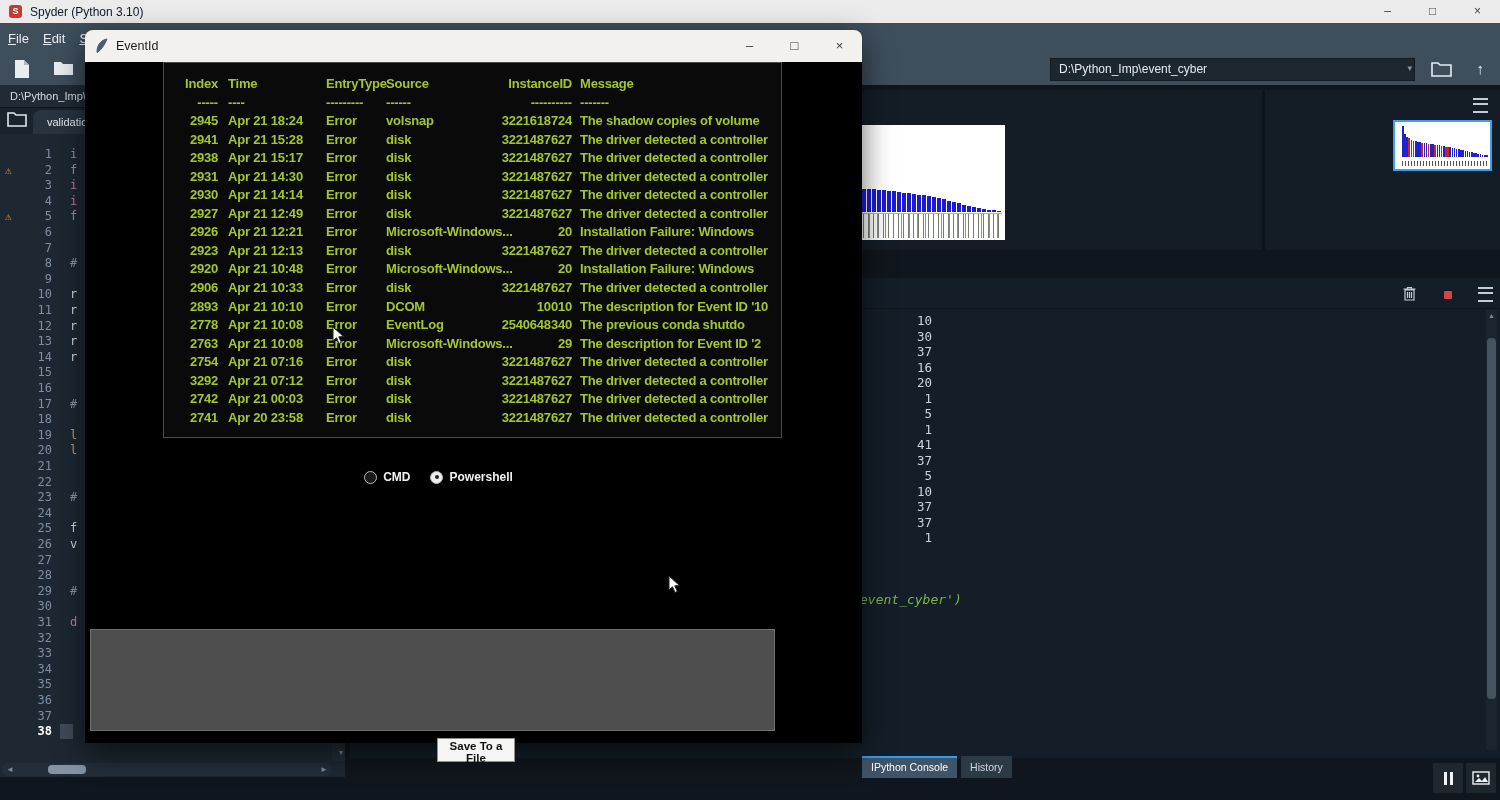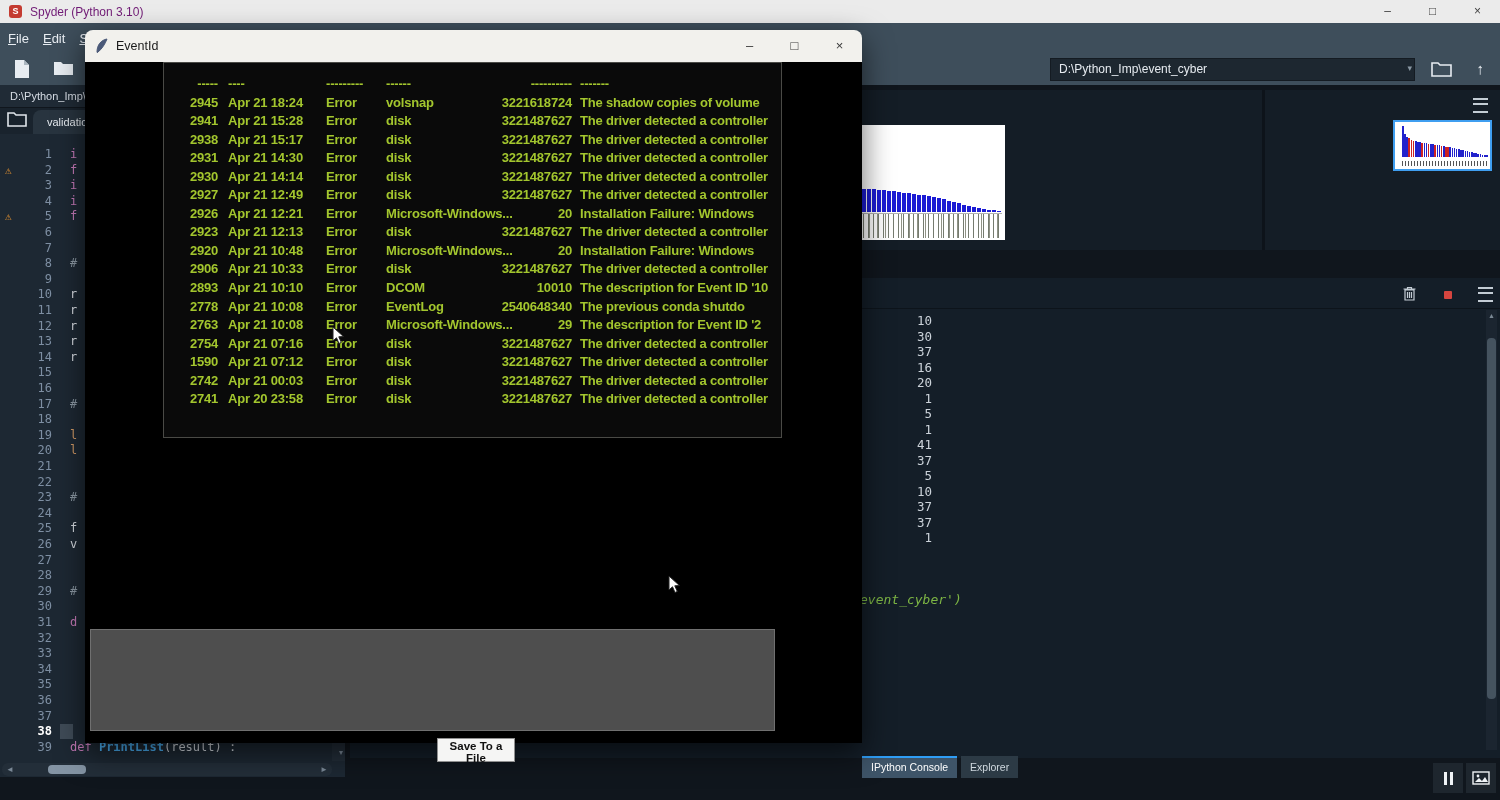--- a/index.html
+++ b/index.html
@@ -4,21 +4,21 @@
 <style>
   html,body{margin:0;padding:0;background:#000;}
   #canvas{position:relative;width:1500px;height:800px;overflow:hidden;
     background:#10161d;font-family:"Liberation Sans",sans-serif;
     -webkit-font-smoothing:antialiased;}
   
   .os-titlebar{position:absolute;top:0;left:0;right:0;height:23px;background:#ebebeb;
     display:flex;align-items:center;z-index:5;}
   .spyder-logo{width:13px;height:13px;margin-left:9px;background:#c43b31;border-radius:3px;
     color:#fff;font-size:9px;font-weight:bold;line-height:13px;text-align:center;}
-  .os-title{margin-left:8px;font-size:12px;color:#701a75;}
+  .os-title{margin-left:8px;font-size:12px;color:#0f172a;}
   .os-controls{margin-left:auto;display:flex;height:100%;}
   .os-ctl{width:45px;text-align:center;line-height:23px;font-size:12px;color:#444;}
   
   .menubar{position:absolute;top:23px;left:0;right:0;height:30px;background:#3e4e5b;z-index:4;
     display:flex;align-items:center;padding-left:8px;gap:14px;}
   .menu-item{display:inline-block;color:#e8edf2;font-size:13px;}
   .menu-item::first-letter{text-decoration:underline;}
   .toolbar{position:absolute;top:53px;left:0;right:0;height:32px;background:#3e4e5b;z-index:4;}
   .tb-icon{position:absolute;top:6px;}
   .path-box{position:absolute;top:5px;right:85px;width:355px;height:21px;background:#1d2730;
@@ -344,24 +344,20 @@
         </div>
         <div class="ed-line" style="top: 575.6px;">
           <span class="ed-num">37</span>
           <span class="ed-code"></span>
         </div>
         <div class="ed-line" style="top: 591.2px;">
           <span class="ed-num cur">38</span>
           <span class="ed-curbox"></span>
           <span class="ed-code"></span>
         </div>
-        <div class="ed-line" style="top: 606.8px;">
-          <span class="ed-num">39</span>
-          <span class="ed-code"><span class="tk-kw">def</span><span class="tk-fn"> PrintList</span><span class="tk-pl">(result) :</span></span>
-        </div>
       </div>
     <div class="ed-vscroll">
       <span class="ed-vchev" style="bottom:18px;">▾</span>
       <span class="ed-vchev" style="bottom:4px;">▾</span>
     </div>
     <div class="ed-hscroll">
       <span class="ed-harrow" style="left:4px;">◄</span>
       <div class="ed-hthumb"></div>
       <span class="ed-harrow" style="right:4px;">►</span>
     </div>
@@ -539,21 +535,21 @@
       </div>
     <div class="con-green">event_cyber')</div>
     <div class="con-vscroll">
       <span class="con-varrow">▲</span>
       <div class="con-vthumb"></div>
     </div>
   </div>
 
   <div class="pane-tabs" id="console-tabs">
       <span class="pane-tab sel">IPython Console</span>
-      <span class="pane-tab">Explorer</span>
+      <span class="pane-tab">History</span>
     </div>
 
   <div class="corner-box" style="right:37px;">
     <span class="pause-bars">
         <i></i>
         <i></i>
       </span>
   </div>
   <div class="corner-box" style="right:4px;">
     <svg width="18" height="14" viewBox="0 0 18 14">
@@ -574,20 +570,28 @@
       <div class="ev-controls">
         <div class="ev-ctl">–</div>
         <div class="ev-ctl">□</div>
         <div class="ev-ctl">×</div>
       </div>
     </div>
     <div class="ev-body">
       <div class="terminal">
         <div class="term-inner" id="ev-body-rows">
             <div class="ev-row">
+              <span class="ev-c ev-idx">Index</span>
+              <span class="ev-c ev-date">Time</span>
+              <span class="ev-c ev-entry">EntryType</span>
+              <span class="ev-c ev-src">Source</span>
+              <span class="ev-c ev-inst">InstanceID</span>
+              <span class="ev-c ev-msg">Message</span>
+            </div>
+            <div class="ev-row">
               <span class="ev-c ev-idx">-----</span>
               <span class="ev-c ev-date">----</span>
               <span class="ev-c ev-entry">---------</span>
               <span class="ev-c ev-src">------</span>
               <span class="ev-c ev-inst">----------</span>
               <span class="ev-c ev-msg">-------</span>
             </div>
             <div class="ev-row">
               <span class="ev-c ev-idx">2945</span>
               <span class="ev-c ev-date">Apr 21 18:24</span>
@@ -694,21 +698,21 @@
             </div>
             <div class="ev-row">
               <span class="ev-c ev-idx">2754</span>
               <span class="ev-c ev-date">Apr 21 07:16</span>
               <span class="ev-c ev-entry">Error</span>
               <span class="ev-c ev-src">disk</span>
               <span class="ev-c ev-inst">3221487627</span>
               <span class="ev-c ev-msg">The driver detected a controller</span>
             </div>
             <div class="ev-row">
-              <span class="ev-c ev-idx">1590</span>
+              <span class="ev-c ev-idx">3292</span>
               <span class="ev-c ev-date">Apr 21 07:12</span>
               <span class="ev-c ev-entry">Error</span>
               <span class="ev-c ev-src">disk</span>
               <span class="ev-c ev-inst">3221487627</span>
               <span class="ev-c ev-msg">The driver detected a controller</span>
             </div>
             <div class="ev-row">
               <span class="ev-c ev-idx">2742</span>
               <span class="ev-c ev-date">Apr 21 00:03</span>
               <span class="ev-c ev-entry">Error</span>
@@ -719,20 +723,30 @@
             <div class="ev-row">
               <span class="ev-c ev-idx">2741</span>
               <span class="ev-c ev-date">Apr 20 23:58</span>
               <span class="ev-c ev-entry">Error</span>
               <span class="ev-c ev-src">disk</span>
               <span class="ev-c ev-inst">3221487627</span>
               <span class="ev-c ev-msg">The driver detected a controller</span>
             </div>
           </div>
       </div>
+      <div class="radio-row" id="radio-row">
+          <label class="radio-item">
+            <span class="radio-circle"></span>
+            <span class="radio-label">CMD</span>
+          </label>
+          <label class="radio-item">
+            <span class="radio-circle sel"></span>
+            <span class="radio-label">Powershell</span>
+          </label>
+        </div>
       <div class="ev-textarea"></div>
       <button class="save-btn">Save To a File</button>
     </div>
   </div>
 
   <div class="cursor" style="left:332px;top:326px;">
     <svg width="13" height="19" viewBox="0 0 13 19">
         <path d="M1 1 L1 15 L4.5 11.8 L7 17.5 L9.3 16.4 L6.8 10.8 L11.5 10.6 Z" fill="#fff" stroke="#222" stroke-width="1"></path>
       </svg>
   </div>

